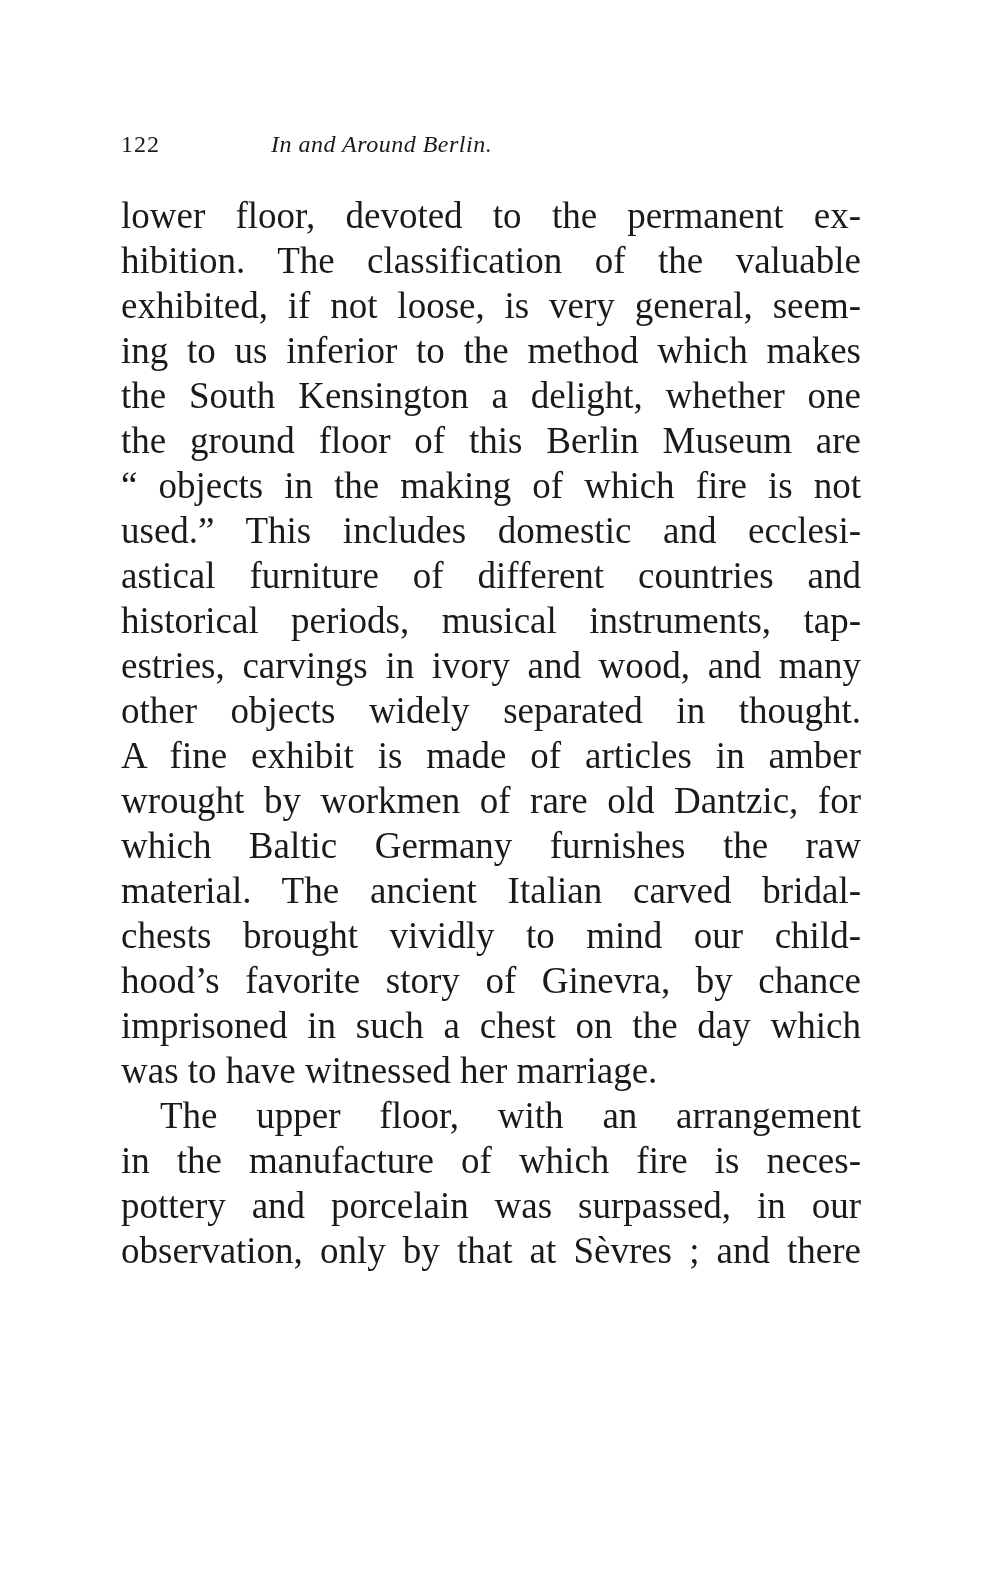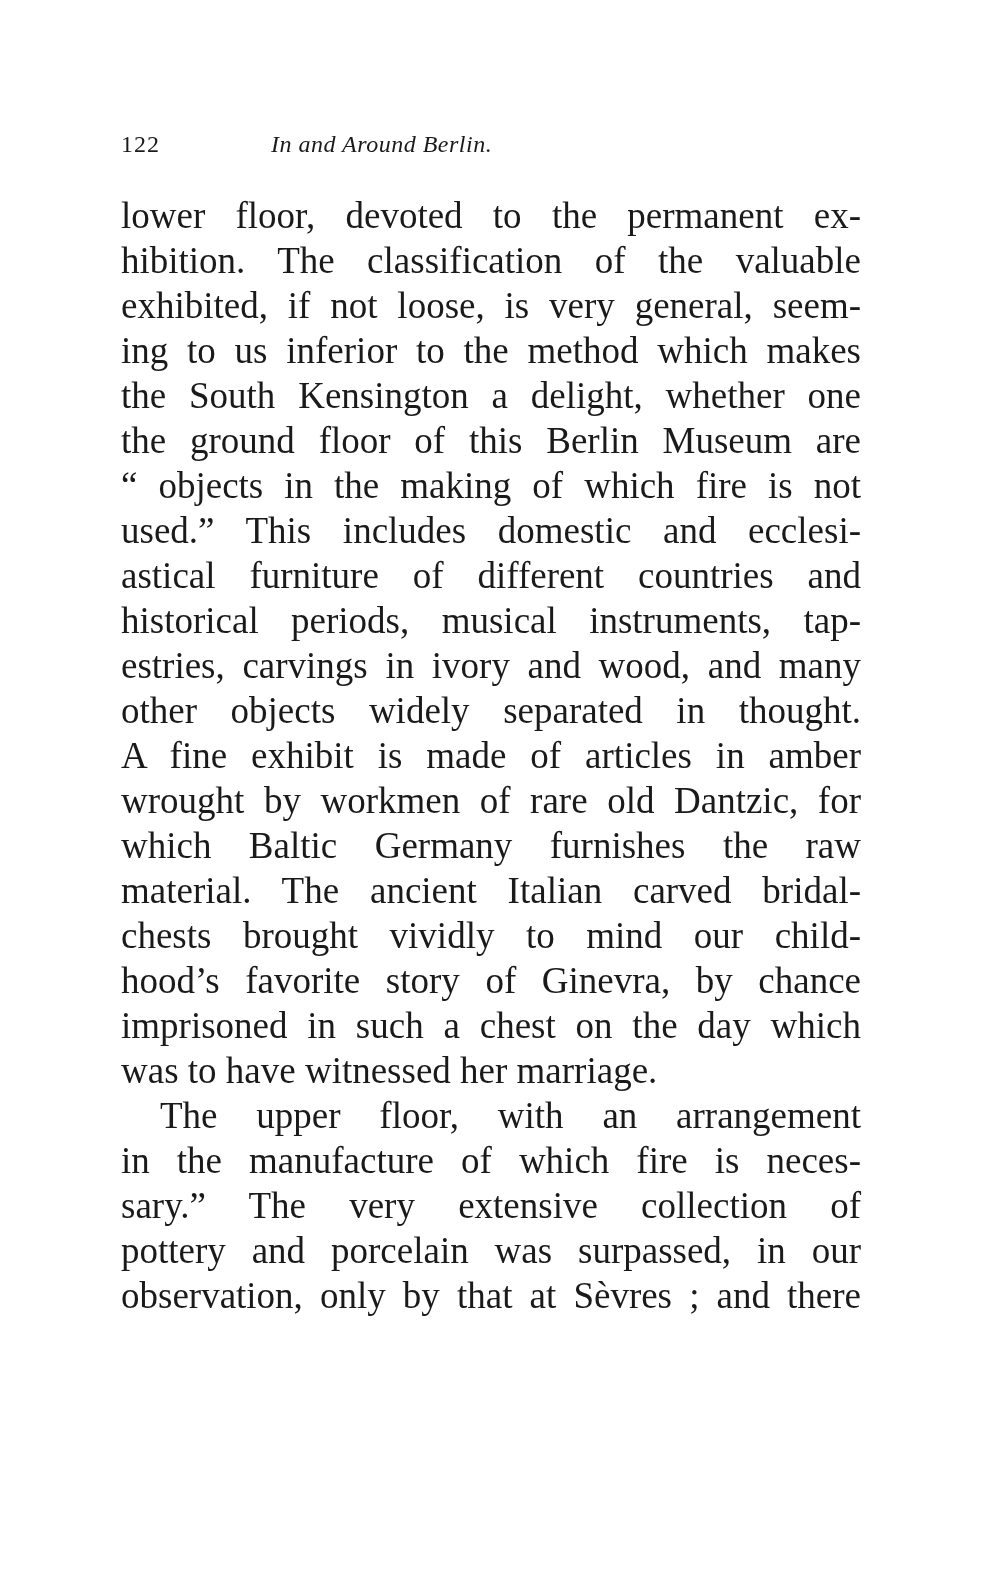--- a/index.html
+++ b/index.html
@@ -91,17 +91,16 @@
     <span class="line">A fine exhibit is made of articles in amber</span>
     <span class="line">wrought by workmen of rare old Dantzic, for</span>
     <span class="line">which Baltic Germany furnishes the raw</span>
     <span class="line">material.  The ancient Italian carved bridal-</span>
     <span class="line">chests brought vividly to mind our child-</span>
     <span class="line">hood’s favorite story of Ginevra, by chance</span>
     <span class="line">imprisoned in such a chest on the day which</span>
     <span class="line last">was to have witnessed her marriage.</span>
     <span class="line indent">The upper floor, with an arrangement</span>
     <span class="line">in the manufacture of which fire is neces-</span>
-    <span class="line">sary.”  The very extensive collection of</span>
     <span class="line">pottery and porcelain was surpassed, in our</span>
     <span class="line">observation, only by that at Sèvres ; and there</span>
   </div>
 </div>
 
 </body></html>

